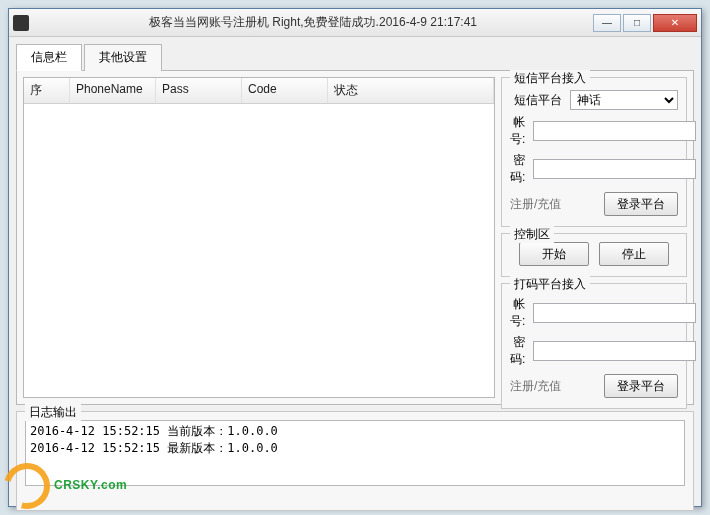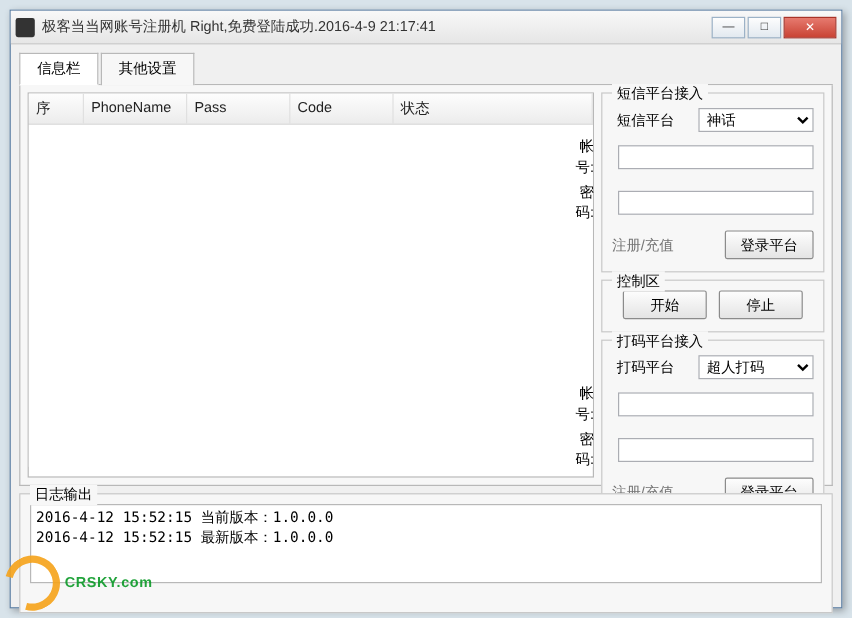--- a/index.html
+++ b/index.html
@@ -1,38 +1,38 @@
 <!DOCTYPE html>
 <html><head>
 <meta charset="utf-8">
 <style>
   * { box-sizing: border-box; margin: 0; padding: 0; }
   body { font-family: "Microsoft YaHei", SimSun, Tahoma, sans-serif; font-size: 12px; background: #d8e3ea; width: 710px; height: 515px; overflow: hidden; position: relative; }
   .window { position: absolute; left: 8px; top: 8px; width: 694px; height: 499px; background: #f0f0f0; border: 1px solid #5a7ea3; box-shadow: 2px 2px 6px rgba(0,0,0,0.3); }
-  .titlebar { height: 28px; background: linear-gradient(#f8f8f8,#e6e6e6); border-bottom: 1px solid #c9c9c9; display: flex; align-items: center; padding: 0 4px; }
+  .titlebar { height: 28px; background: linear-gradient(#f8f8f8,#e6e6e6); border-bottom: 1px solid #c9c9c9; display: flex; align-items: center; padding: 0 4px; text-align: center; }
   .titlebar .icon { width: 16px; height: 16px; background: #333; margin-right: 6px; border-radius: 2px; }
   .titlebar .title { flex: 1; color: #333; font-size: 12px; white-space: nowrap; }
   .winbtns { display: flex; }
   .winbtn { width: 28px; height: 18px; margin-left: 2px; border: 1px solid #9cb2c7; background: linear-gradient(#fdfdfd,#e2e9f0); display: flex; align-items: center; justify-content: center; font-size: 10px; color: #333; cursor: pointer; }
   .winbtn.close { width: 44px; background: linear-gradient(#e67a6f,#c94334); color: #fff; border-color: #a83228; }
   .client { padding: 6px 7px; }
   .tabs { display: flex; border-bottom: 1px solid #b8b8b8; }
   .tab { padding: 4px 14px; border: 1px solid #b8b8b8; border-bottom: none; background: #f7f7f7; margin-right: 2px; cursor: pointer; position: relative; top: 1px; }
   .tab.active { background: #fff; border-bottom: 1px solid #fff; }
   .tabpanel { border: 1px solid #b8b8b8; border-top: none; background: #f7f7f7; padding: 6px; height: 334px; display: flex; gap: 6px; }
   .leftpane { flex: 1; display: flex; flex-direction: column; }
   .table { flex: 1; background: #fff; border: 1px solid #b8b8b8; }
   .thead { display: flex; background: linear-gradient(#fdfdfd,#ececec); border-bottom: 1px solid #d0d0d0; }
   .th { padding: 4px 6px; border-right: 1px solid #e0e0e0; font-size: 12px; color: #222; }
   .th1 { width: 46px; } .th2 { width: 86px; } .th3 { width: 86px; } .th4 { width: 86px; } .th5 { flex: 1; }
   .tbody { height: 285px; background: #fff; }
   .rightpane { width: 186px; display: flex; flex-direction: column; gap: 6px; }
   .group { border: 1px solid #c8c8c8; padding: 8px 8px 10px 8px; position: relative; background: #f7f7f7; }
   .group .legend { position: absolute; top: -8px; left: 8px; background: #f7f7f7; padding: 0 4px; font-size: 12px; }
-  .row { display: flex; align-items: center; margin: 4px 0; gap: 20px; justify-content: flex-end; }
+  .row { display: flex; align-items: center; margin: 4px 0; gap: 8px; }
   .lbl { width: 52px; text-align: right; }
   .input { flex: 1; height: 20px; border: 1px solid #abadb3; background: #fff; padding: 1px 3px; font-size: 12px; }
   .select { flex: 1; height: 20px; border: 1px solid #abadb3; background: #fff; padding: 0 2px; font-size: 12px; }
   .linkrow { display: flex; align-items: center; justify-content: space-between; margin-top: 6px; }
   .link { color: #737373; cursor: pointer; }
   .btn { height: 24px; padding: 0 12px; border: 1px solid #8b8b8b; background: linear-gradient(#fdfdfd,#e4e4e4); cursor: pointer; font-size: 12px; border-radius: 2px; }
   .ctrlrow { display: flex; gap: 10px; justify-content: center; }
   .ctrlrow .btn { width: 70px; }
   .loggroup { margin-top: 6px; border: 1px solid #c8c8c8; position: relative; background: #f7f7f7; padding: 8px; height: 100px; }
   .loggroup .legend { position: absolute; top: -8px; left: 8px; background: #f7f7f7; padding: 0 4px; }
@@ -104,26 +104,20 @@
           <div class="legend">控制区</div>
           <div class="ctrlrow">
             <button class="btn">开始</button>
             <button class="btn">停止</button>
           </div>
         </div>
 
         <div class="group">
           <div class="legend">打码平台接入</div>
           <div class="row">
-            <div class="lbl">打码平台</div>
-            <select class="select">
-              <option>超人打码</option>
-            </select>
-          </div>
-          <div class="row">
             <div class="lbl">帐号:</div>
             <input class="input" style="">
           </div>
           <div class="row">
             <div class="lbl">密码:</div>
             <input class="input" type="password" style="">
           </div>
           <div class="linkrow">
             <span class="link">注册/充值</span>
             <button class="btn">登录平台</button>

